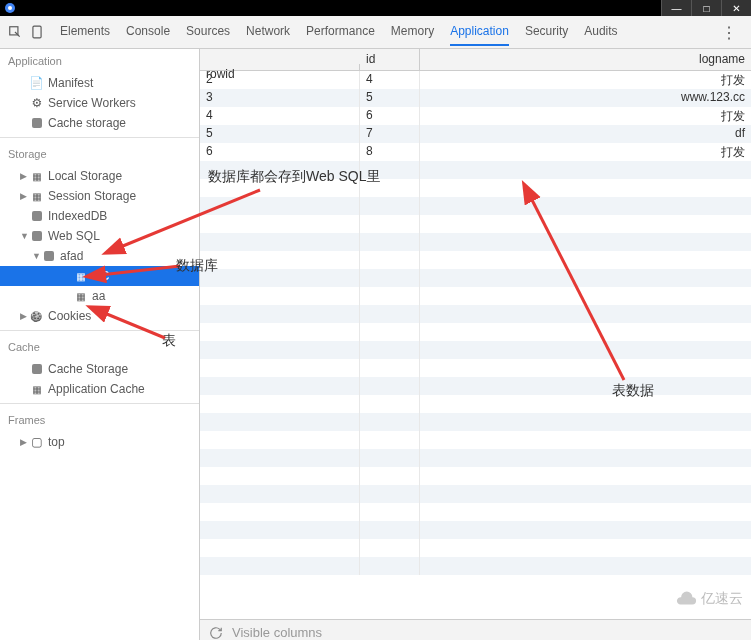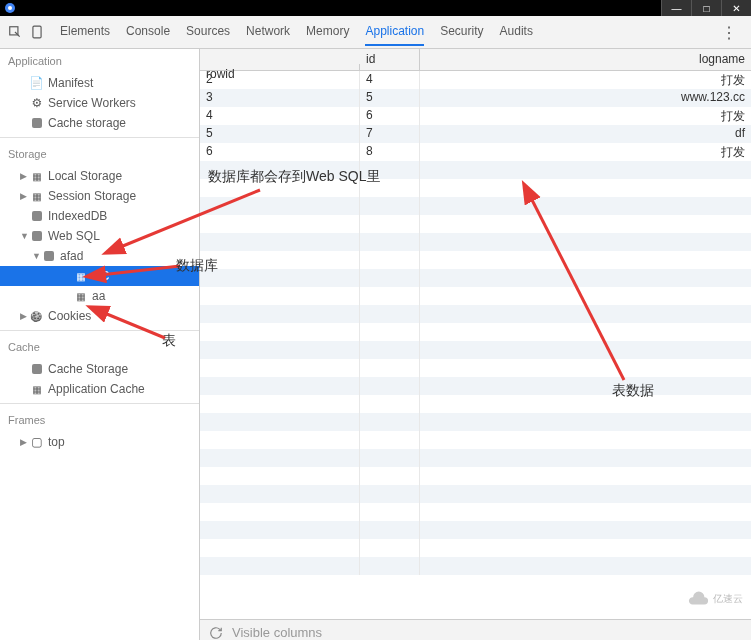--- a/index.html
+++ b/index.html
@@ -45,21 +45,21 @@
     .td.c1 { width: 160px; }
     .td.c2 { width: 60px; }
     .td.c3 { flex: 1; border-right: none; text-align: right; }
     
     .footer { height: 26px; border-top: 1px solid #ccc; display: flex; align-items: center; padding: 0 8px; font-size: 13px; color: #999; background: #f3f3f3; }
     .refresh { width: 16px; height: 16px; margin-right: 8px; cursor: pointer; display: flex; align-items: center; justify-content: center; }
     
     .annot { position: absolute; color: #333; font-size: 14px; pointer-events: none; z-index: 10; }
     .arrow-svg { position: absolute; pointer-events: none; z-index: 9; }
     
-    .watermark { position: absolute; right: 8px; bottom: 30px; font-size: 10px; color: #bbb; display: flex; align-items: center; gap: 4px; }
+    .watermark { position: absolute; right: 8px; bottom: 30px; font-size: 14px; color: #bbb; display: flex; align-items: center; gap: 4px; }
     .watermark svg { width: 22px; height: 22px; }
     
     .db-icon::before { content: ""; display: inline-block; width: 10px; height: 10px; background: 
       radial-gradient(ellipse 5px 2px at 50% 20%, #888 40%, transparent 41%),
       linear-gradient(#888, #888); border-radius: 2px; }
     .grid-icon::before { content: "▦"; font-size: 10px; }
     .cookie-icon::before { content: "🍪"; font-size: 10px; filter: grayscale(1); }
   </style>
 </head>
 <body>
@@ -84,20 +84,21 @@
       </svg>
     <svg viewBox="0 0 24 24" fill="none" stroke="#5a5a5a" stroke-width="2">
         <rect x="5" y="2" width="14" height="20" rx="2"></rect>
       </svg>
   </div>
   <div class="tabs">
     <span class="tab">Elements</span>
     <span class="tab">Console</span>
     <span class="tab">Sources</span>
     <span class="tab">Network</span>
+    <span class="tab">Performance</span>
     <span class="tab">Memory</span>
     <span class="tab active">Application</span>
     <span class="tab">Security</span>
     <span class="tab">Audits</span>
   </div>
   <span class="kebab">⋮</span>
 </div>
 
 <div class="main">
 

